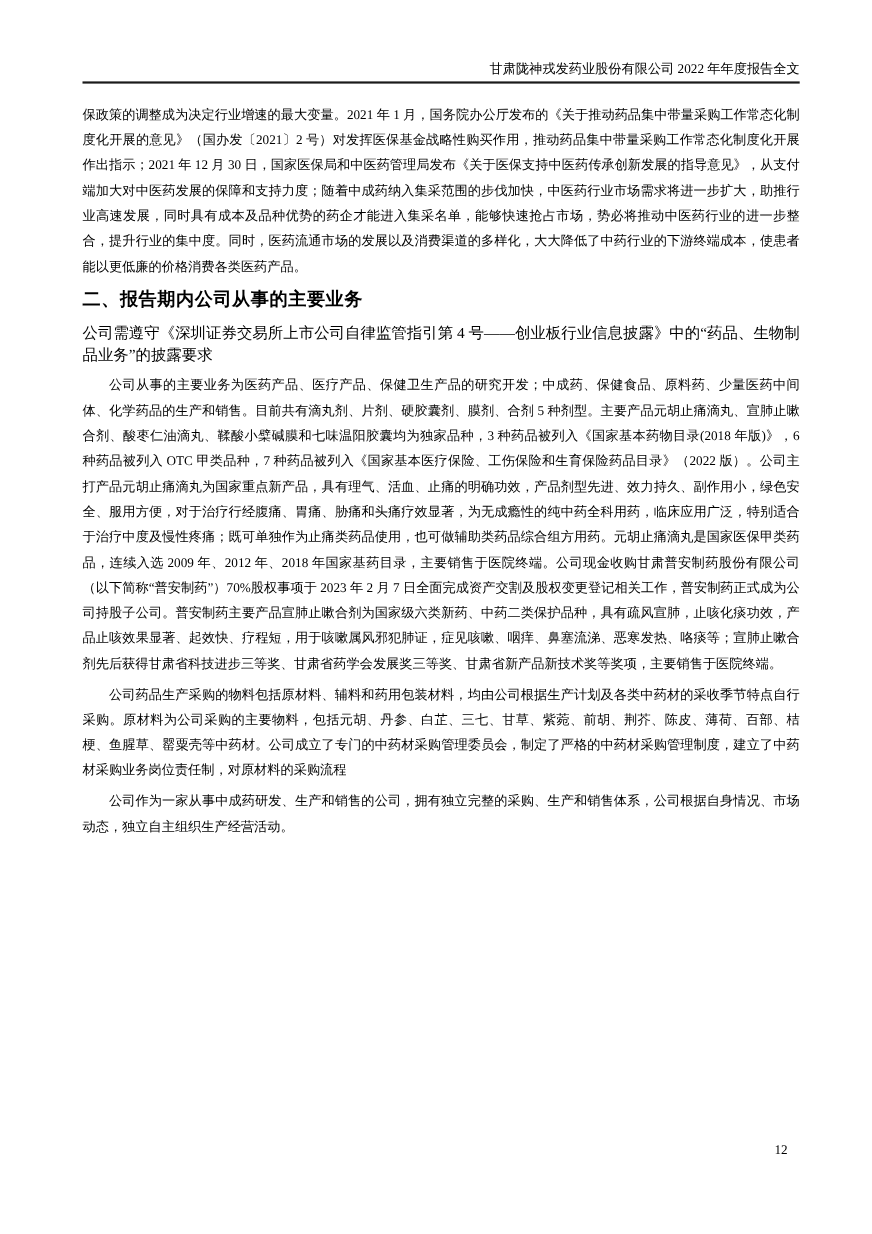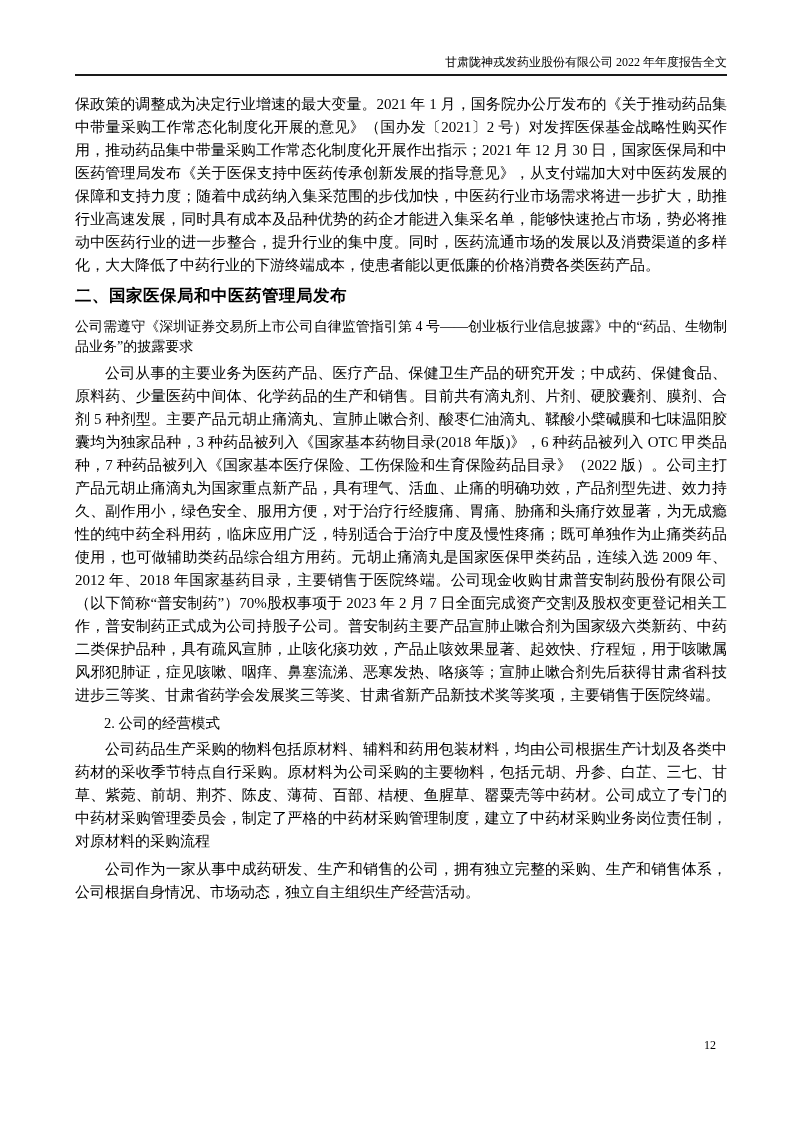--- a/index.html
+++ b/index.html
@@ -25,21 +25,21 @@
     padding-bottom: 4px;
     border-bottom: 2px solid #1a1a1a;
   }
   .doc-body {
     position: absolute;
     left: 75px;
     top: 93px;
     width: 652px;
   }
   .body-para {
-    font-size: 15px;
+    font-size: 12px;
     line-height: 23px;
     text-align: justify;
     margin: 0 0 5px 0;
     text-indent: 2em;
   }
   .no-indent { text-indent: 0; }
   .section-heading {
     font-family: "Liberation Sans", "DejaVu Sans", sans-serif;
     font-weight: bold;
     font-size: 16.5px;
@@ -75,28 +75,27 @@
 
   <div class="doc-header">
     <span>甘肃陇神戎发药业股份有限公司 2022 年年度报告全文</span>
   </div>
 
   <div class="doc-body">
 
     <p class="body-para no-indent">保政策的调整成为决定行业增速的最大变量。2021 年 1 月，国务院办公厅发布的《关于推动药品集中带量采购工作常态化制度化开展的意见》（国办发〔2021〕2 号）对发挥医保基金战略性购买作用，推动药品集中带量采购工作常态化制度化开展作出指示；2021 年 12 月 30 日，国家医保局和中医药管理局发布《关于医保支持中医药传承创新发展的指导意见》，从支付端加大对中医药发展的保障和支持力度；随着中成药纳入集采范围的步伐加快，中医药行业市场需求将进一步扩大，助推行业高速发展，同时具有成本及品种优势的药企才能进入集采名单，能够快速抢占市场，势必将推动中医药行业的进一步整合，提升行业的集中度。同时，医药流通市场的发展以及消费渠道的多样化，大大降低了中药行业的下游终端成本，使患者能以更低廉的价格消费各类医药产品。</p>
 
 
-    <h2 class="section-heading">二、国家医保局和中医药管理局发布</h2>
+    <h2 class="section-heading">二、报告期内公司从事的主要业务</h2>
 
     <p class="notice">公司需遵守《深圳证券交易所上市公司自律监管指引第 4 号——创业板行业信息披露》中的“药品、生物制品业务”的披露要求</p>
 
 
     <p class="body-para">公司从事的主要业务为医药产品、医疗产品、保健卫生产品的研究开发；中成药、保健食品、原料药、少量医药中间体、化学药品的生产和销售。目前共有滴丸剂、片剂、硬胶囊剂、膜剂、合剂 5 种剂型。主要产品元胡止痛滴丸、宣肺止嗽合剂、酸枣仁油滴丸、鞣酸小檗碱膜和七味温阳胶囊均为独家品种，3 种药品被列入《国家基本药物目录(2018 年版)》，6 种药品被列入 OTC 甲类品种，7 种药品被列入《国家基本医疗保险、工伤保险和生育保险药品目录》（2022 版）。公司主打产品元胡止痛滴丸为国家重点新产品，具有理气、活血、止痛的明确功效，产品剂型先进、效力持久、副作用小，绿色安全、服用方便，对于治疗行经腹痛、胃痛、胁痛和头痛疗效显著，为无成瘾性的纯中药全科用药，临床应用广泛，特别适合于治疗中度及慢性疼痛；既可单独作为止痛类药品使用，也可做辅助类药品综合组方用药。元胡止痛滴丸是国家医保甲类药品，连续入选 2009 年、2012 年、2018 年国家基药目录，主要销售于医院终端。公司现金收购甘肃普安制药股份有限公司（以下简称“普安制药”）70%股权事项于 2023 年 2 月 7 日全面完成资产交割及股权变更登记相关工作，普安制药正式成为公司持股子公司。普安制药主要产品宣肺止嗽合剂为国家级六类新药、中药二类保护品种，具有疏风宣肺，止咳化痰功效，产品止咳效果显著、起效快、疗程短，用于咳嗽属风邪犯肺证，症见咳嗽、咽痒、鼻塞流涕、恶寒发热、咯痰等；宣肺止嗽合剂先后获得甘肃省科技进步三等奖、甘肃省药学会发展奖三等奖、甘肃省新产品新技术奖等奖项，主要销售于医院终端。</p>
 
-    <p class="sub-title">2. 公司的经营模式</p>
 
     <p class="body-para">公司药品生产采购的物料包括原材料、辅料和药用包装材料，均由公司根据生产计划及各类中药材的采收季节特点自行采购。原材料为公司采购的主要物料，包括元胡、丹参、白芷、三七、甘草、紫菀、前胡、荆芥、陈皮、薄荷、百部、桔梗、鱼腥草、罂粟壳等中药材。公司成立了专门的中药材采购管理委员会，制定了严格的中药材采购管理制度，建立了中药材采购业务岗位责任制，对原材料的采购流程</p>
 
     <p class="body-para">公司作为一家从事中成药研发、生产和销售的公司，拥有独立完整的采购、生产和销售体系，公司根据自身情况、市场动态，独立自主组织生产经营活动。</p>
 
   </div>
 
   <div class="page-number">12</div>
 
 </div>

